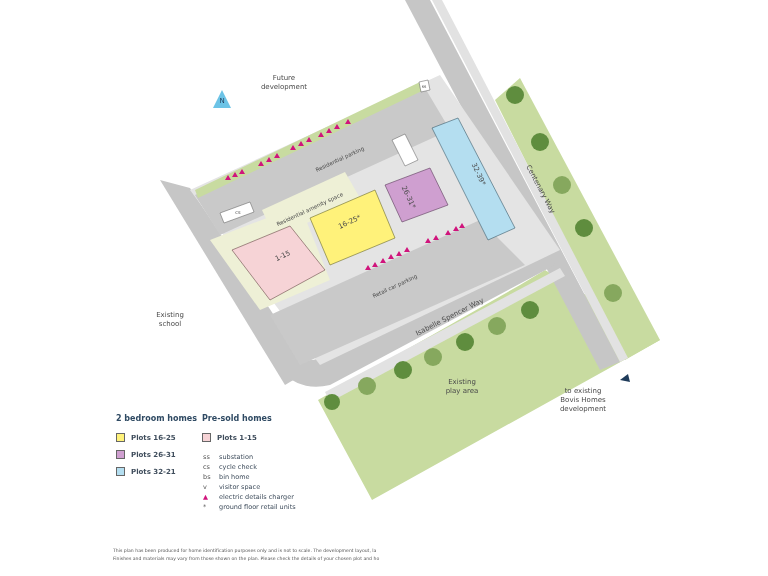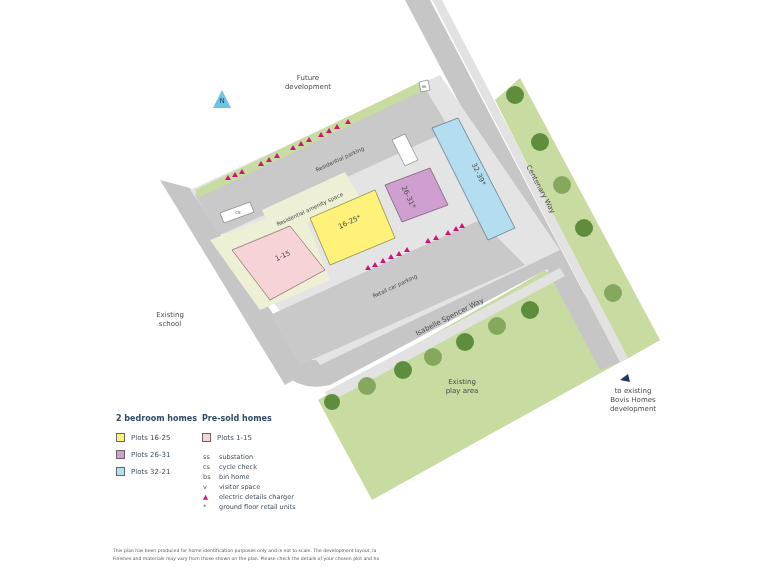--- a/index.html
+++ b/index.html
@@ -1,21 +1,21 @@
 <!DOCTYPE html>
 <html><head>
 <meta charset="utf-8">
 <style>
   html, body { margin:0; padding:0; background:#ffffff; }
   body { width:768px; height:576px; position:relative; overflow:hidden; font-family:"DejaVu Sans", sans-serif; color:#3a3a3a; }
   #map { position:absolute; left:0; top:0; width:768px; height:576px; }
   .lbl { position:absolute; font-size:7px; color:#4a4a4a; text-align:center; line-height:9px; }
   .legend { position:absolute; font-size:7px; color:#3f4d5c; }
   .legend h4 { margin:0 0 6px 0; font-size:8px; font-weight:bold; color:#2f4a63;text-align:right; }
-  .legend .row { display:flex; align-items:center; height:17px; }
+  .legend .row { display:flex; align-items:center; height:17px;font-weight:bold; }
   .legend .sw { width:9px; height:9px; border:1px solid #666; margin-right:6px; box-sizing:border-box; }
   .keyrow { display:flex; height:10px; align-items:center; font-size:6.5px; color:#3f4d5c; }
   .keyrow .k { width:16px; color:#555; }
   .disc { position:absolute; left:113px; top:547px; font-size:4.6px; color:#555; line-height:8px; width:275px; white-space:nowrap; overflow:hidden; }
 </style>
 </head>
 <body>
 
 <svg id="map" viewBox="0 0 768 576" xmlns="http://www.w3.org/2000/svg">
 
@@ -88,27 +88,27 @@
     <polygon points="453,231 456,226 459,231"></polygon>
       <polygon points="459,228 462,223 465,228"></polygon>
   </g>
 
   <polygon points="222,90 213,108 231,108" fill="#6cc3e6"></polygon>
 
   <polygon points="628,374 620,380 630,382" fill="#1f3b5a"></polygon>
 </svg>
 
 <div class="lbl" style="left:217px;top:97px;width:10px;font-size:7px;color:#1f3b5a;">N</div>
-<div class="lbl" style="left:276px;top:74px;width:64px;white-space:pre;">Future
+<div class="lbl" style="left:252px;top:74px;width:64px;white-space:pre;">Future
 development</div>
 <div class="lbl" style="left:138px;top:311px;width:64px;white-space:pre;">Existing
 school</div>
 <div class="lbl" style="left:430px;top:378px;width:64px;white-space:pre;">Existing
 play area</div>
-<div class="lbl" style="left:598px;top:387px;width:70px;white-space:pre;">to existing
+<div class="lbl" style="left:548px;top:387px;width:70px;white-space:pre;">to existing
 Bovis Homes
 development</div>
 <div class="lbl" style="left:505px;top:185px;width:70px;transform:rotate(62deg);">Centenary Way</div>
 <div class="lbl" style="left:405px;top:313px;width:90px;transform:rotate(-27deg);">Isabelle Spencer Way</div>
 <div class="lbl" style="left:300px;top:155px;width:80px;font-size:5.5px;transform:rotate(-25deg);">Residential parking</div>
 <div class="lbl" style="left:265px;top:205px;width:90px;font-size:5.5px;transform:rotate(-25deg);">Residential amenity space</div>
 <div class="lbl" style="left:360px;top:282px;width:70px;font-size:5.5px;transform:rotate(-25deg);">Retail car parking</div>
 <div class="lbl" style="left:268px;top:252px;width:30px;transform:rotate(-25deg);">1-15</div>
 <div class="lbl" style="left:335px;top:218px;width:30px;transform:rotate(-25deg);">16-25*</div>
 <div class="lbl" style="left:393px;top:193px;width:30px;transform:rotate(65deg);">26-31*</div>

